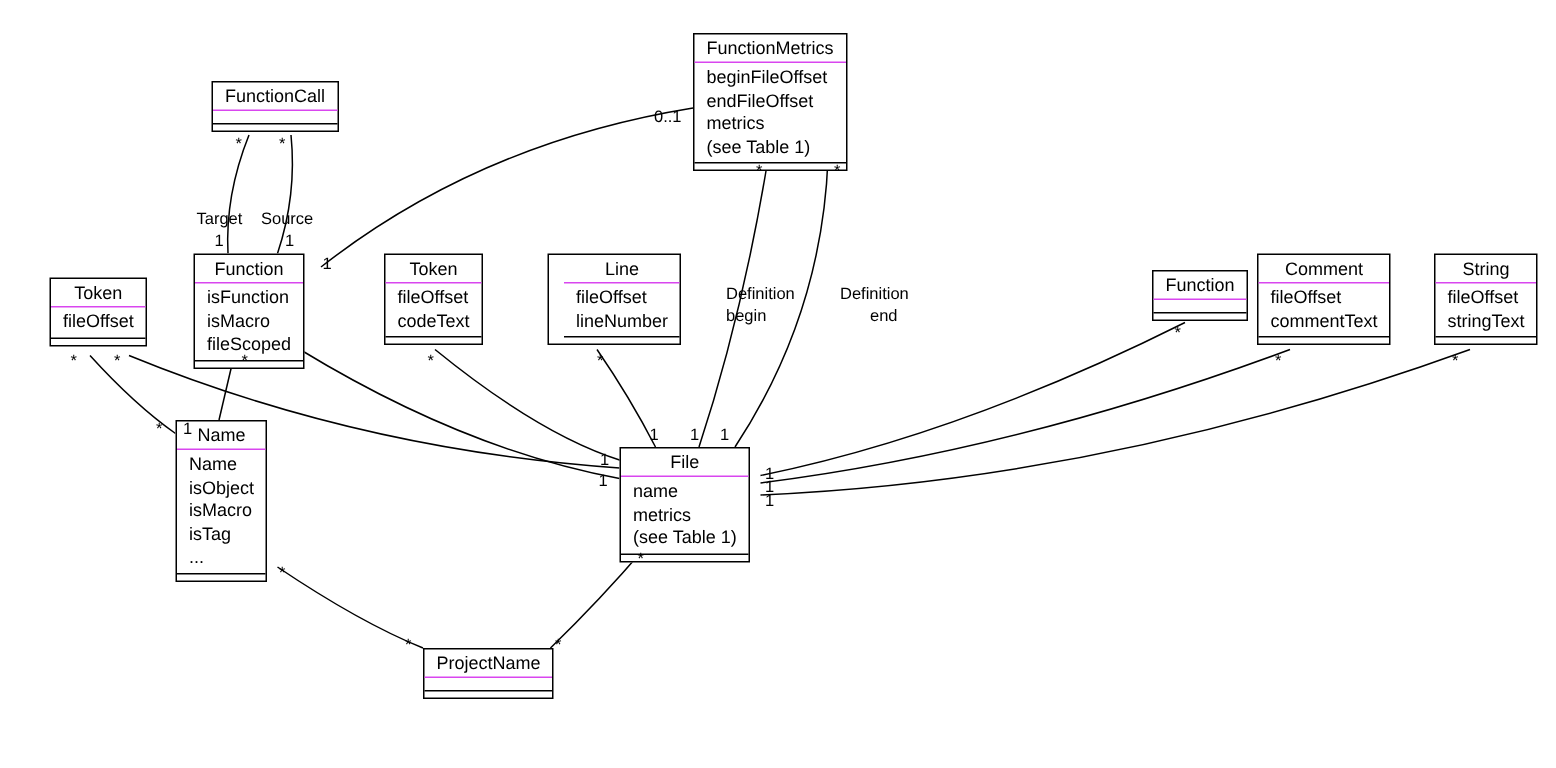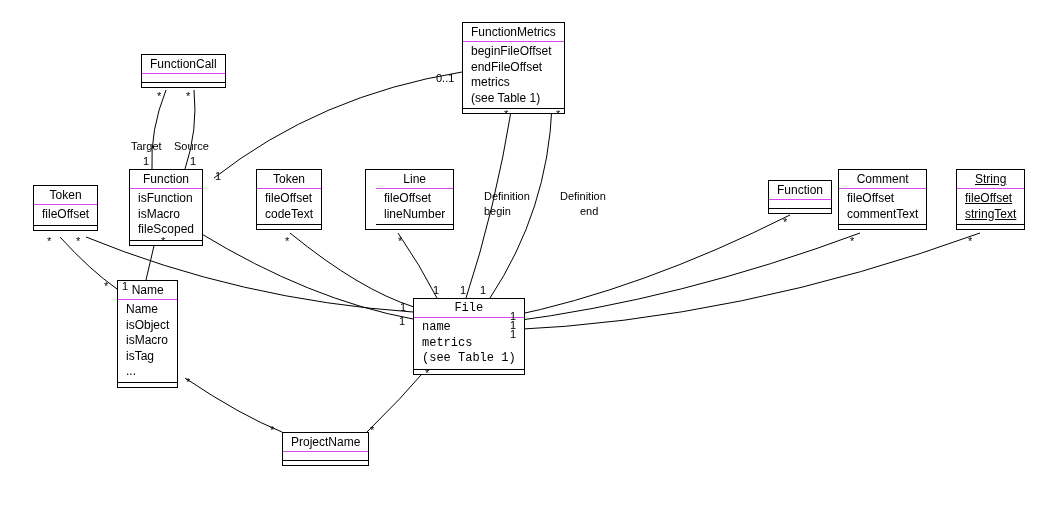--- a/index.html
+++ b/index.html
@@ -112,42 +112,42 @@
 
 <div class="uml-class" style="left:838px; top:169px;">
   <div class="uml-title">Comment</div>
   <div class="uml-attrs">
     <div>fileOffset</div>
     <div>commentText</div>
   </div>
   <div class="uml-ops empty"></div>
 </div>
 
-<div class="uml-class" style="left:956px; top:169px;text-decoration:underline;">
+<div class="uml-class" style="left:956px; top:169px;">
   <div class="uml-title">String</div>
   <div class="uml-attrs">
     <div>fileOffset</div>
     <div>stringText</div>
   </div>
   <div class="uml-ops empty"></div>
 </div>
 
 <div class="uml-class" style="left:117px; top:280px;">
   <div class="uml-title">Name</div>
   <div class="uml-attrs">
     <div>Name</div>
     <div>isObject</div>
     <div>isMacro</div>
     <div>isTag</div>
     <div>...</div>
   </div>
   <div class="uml-ops empty"></div>
 </div>
 
-<div class="uml-class" style="left:413px; top:298px;font-family:Liberation Mono, monospace;">
+<div class="uml-class" style="left:413px; top:298px;">
   <div class="uml-title">File</div>
   <div class="uml-attrs">
     <div>name</div>
     <div>metrics</div>
     <div>(see Table 1)</div>
   </div>
   <div class="uml-ops empty"></div>
 </div>
 
 <div class="uml-class" style="left:282px; top:432px;">

